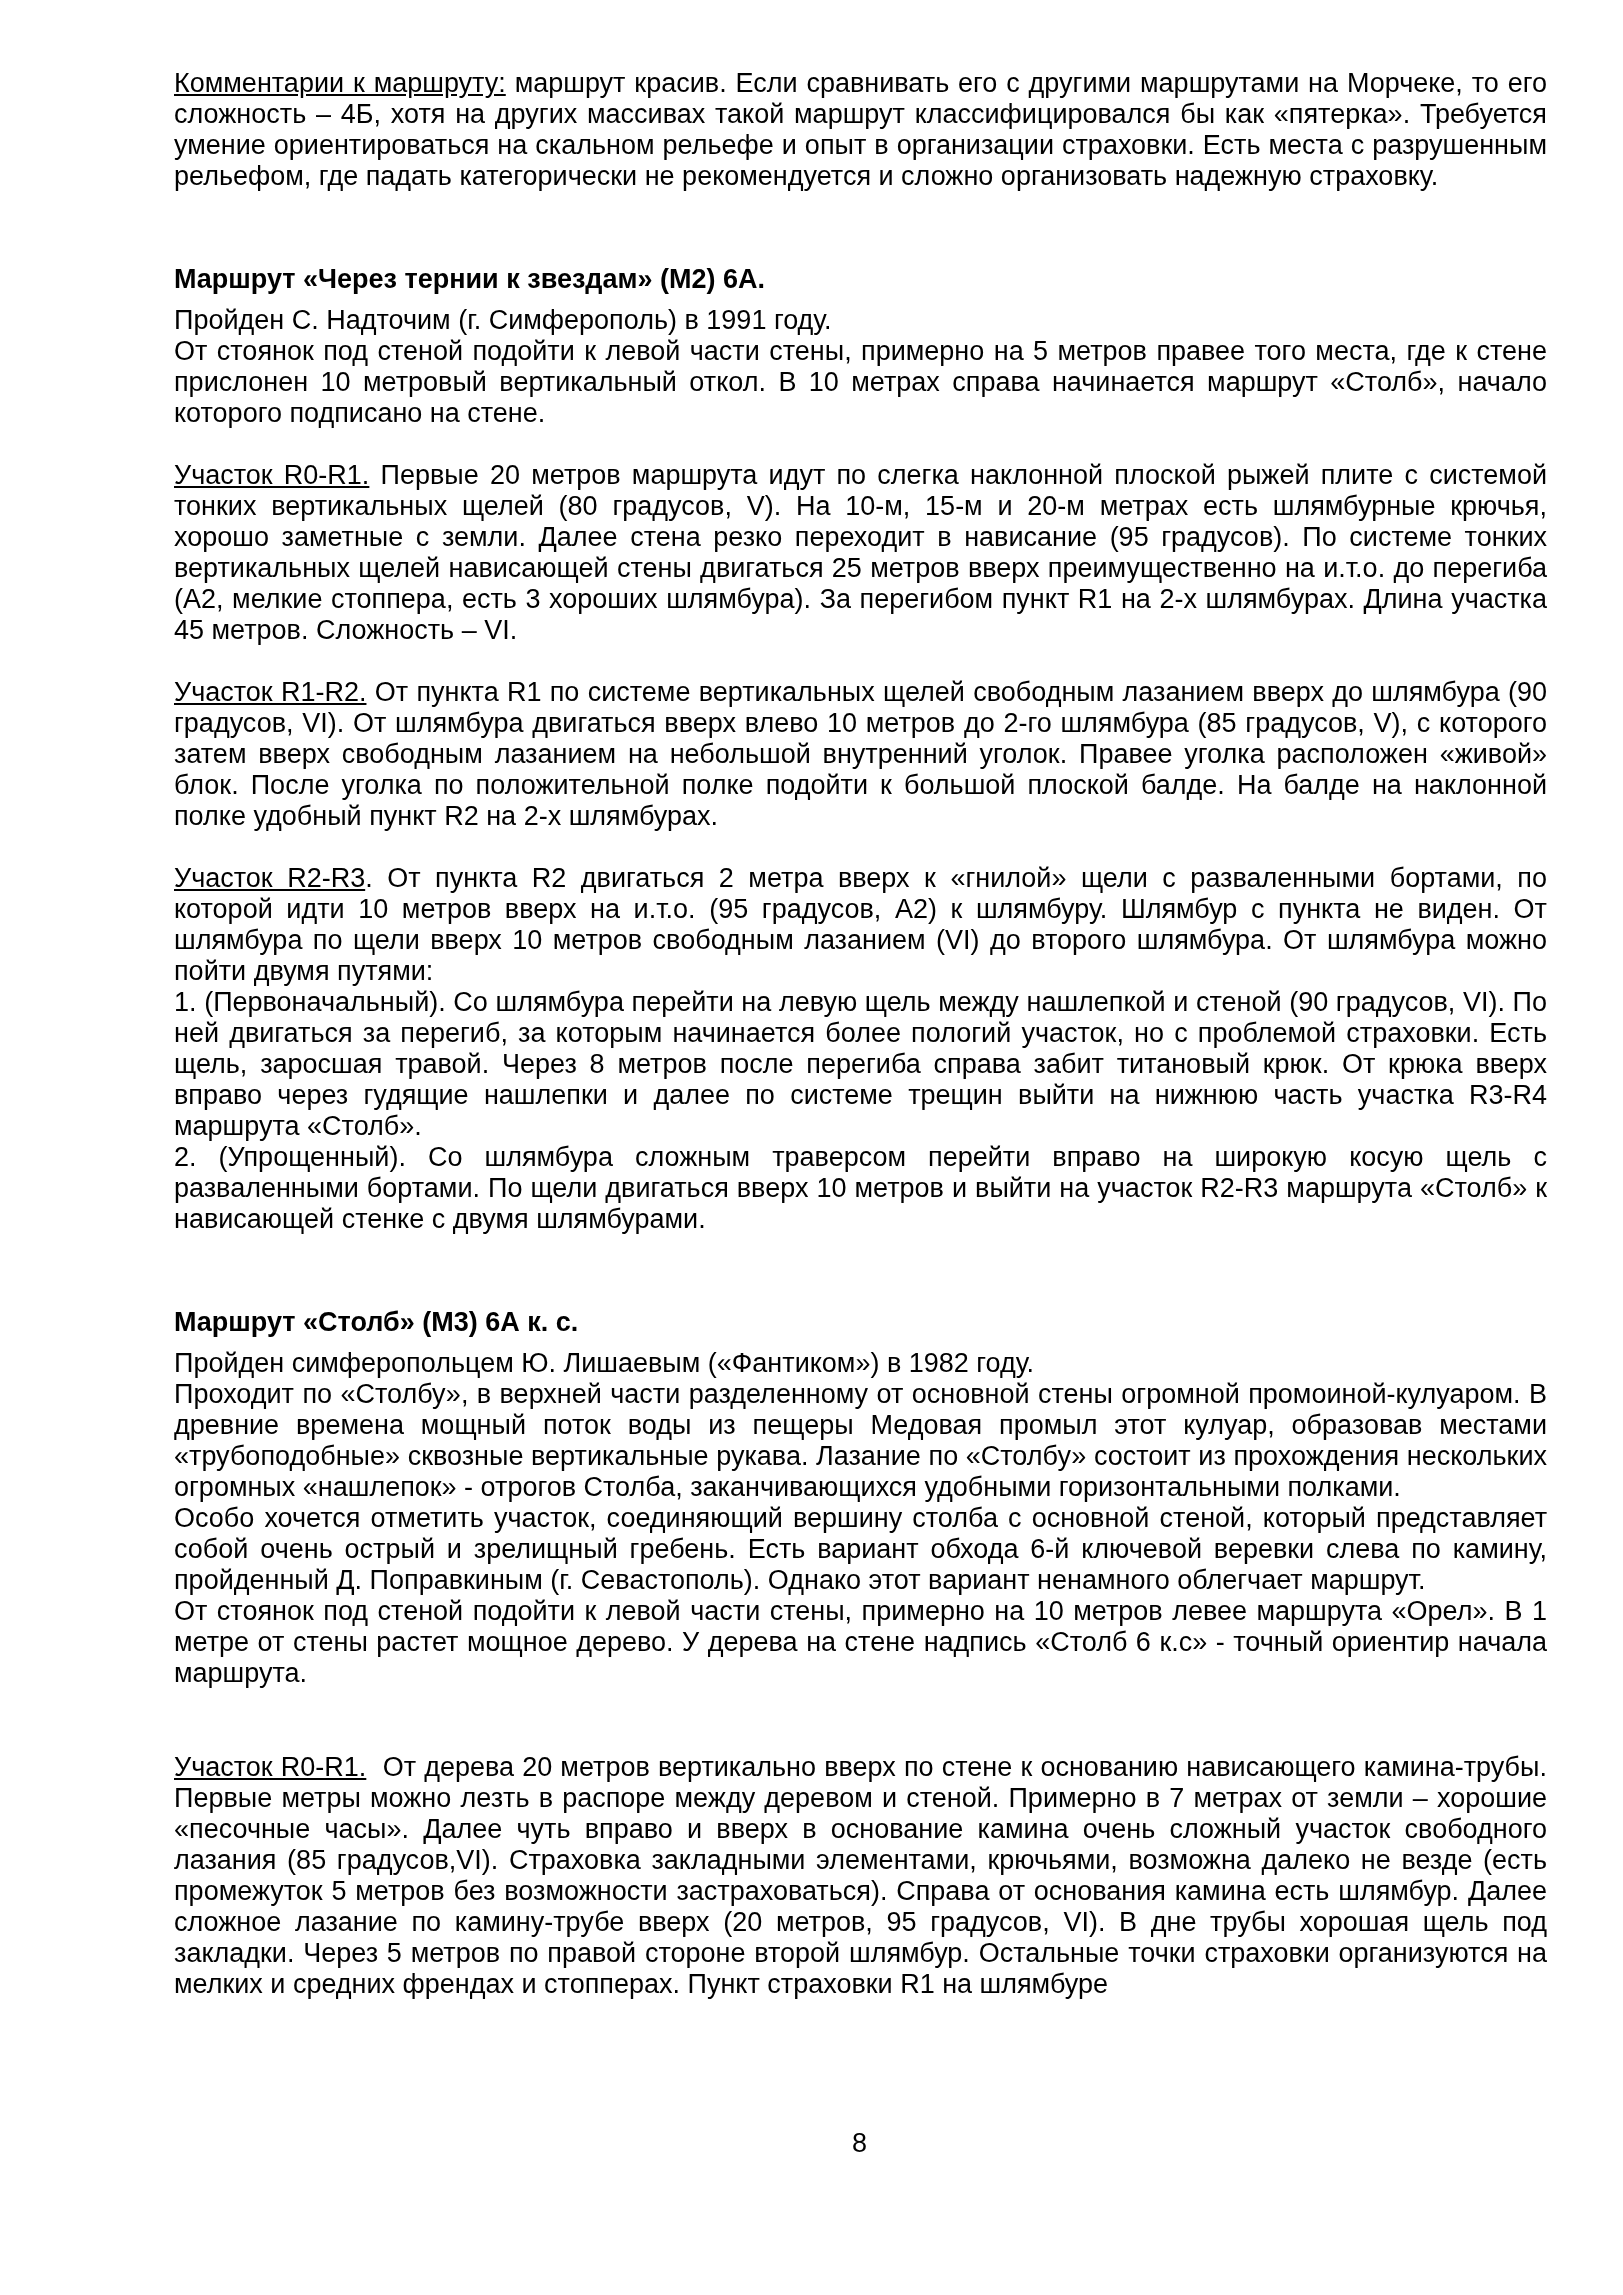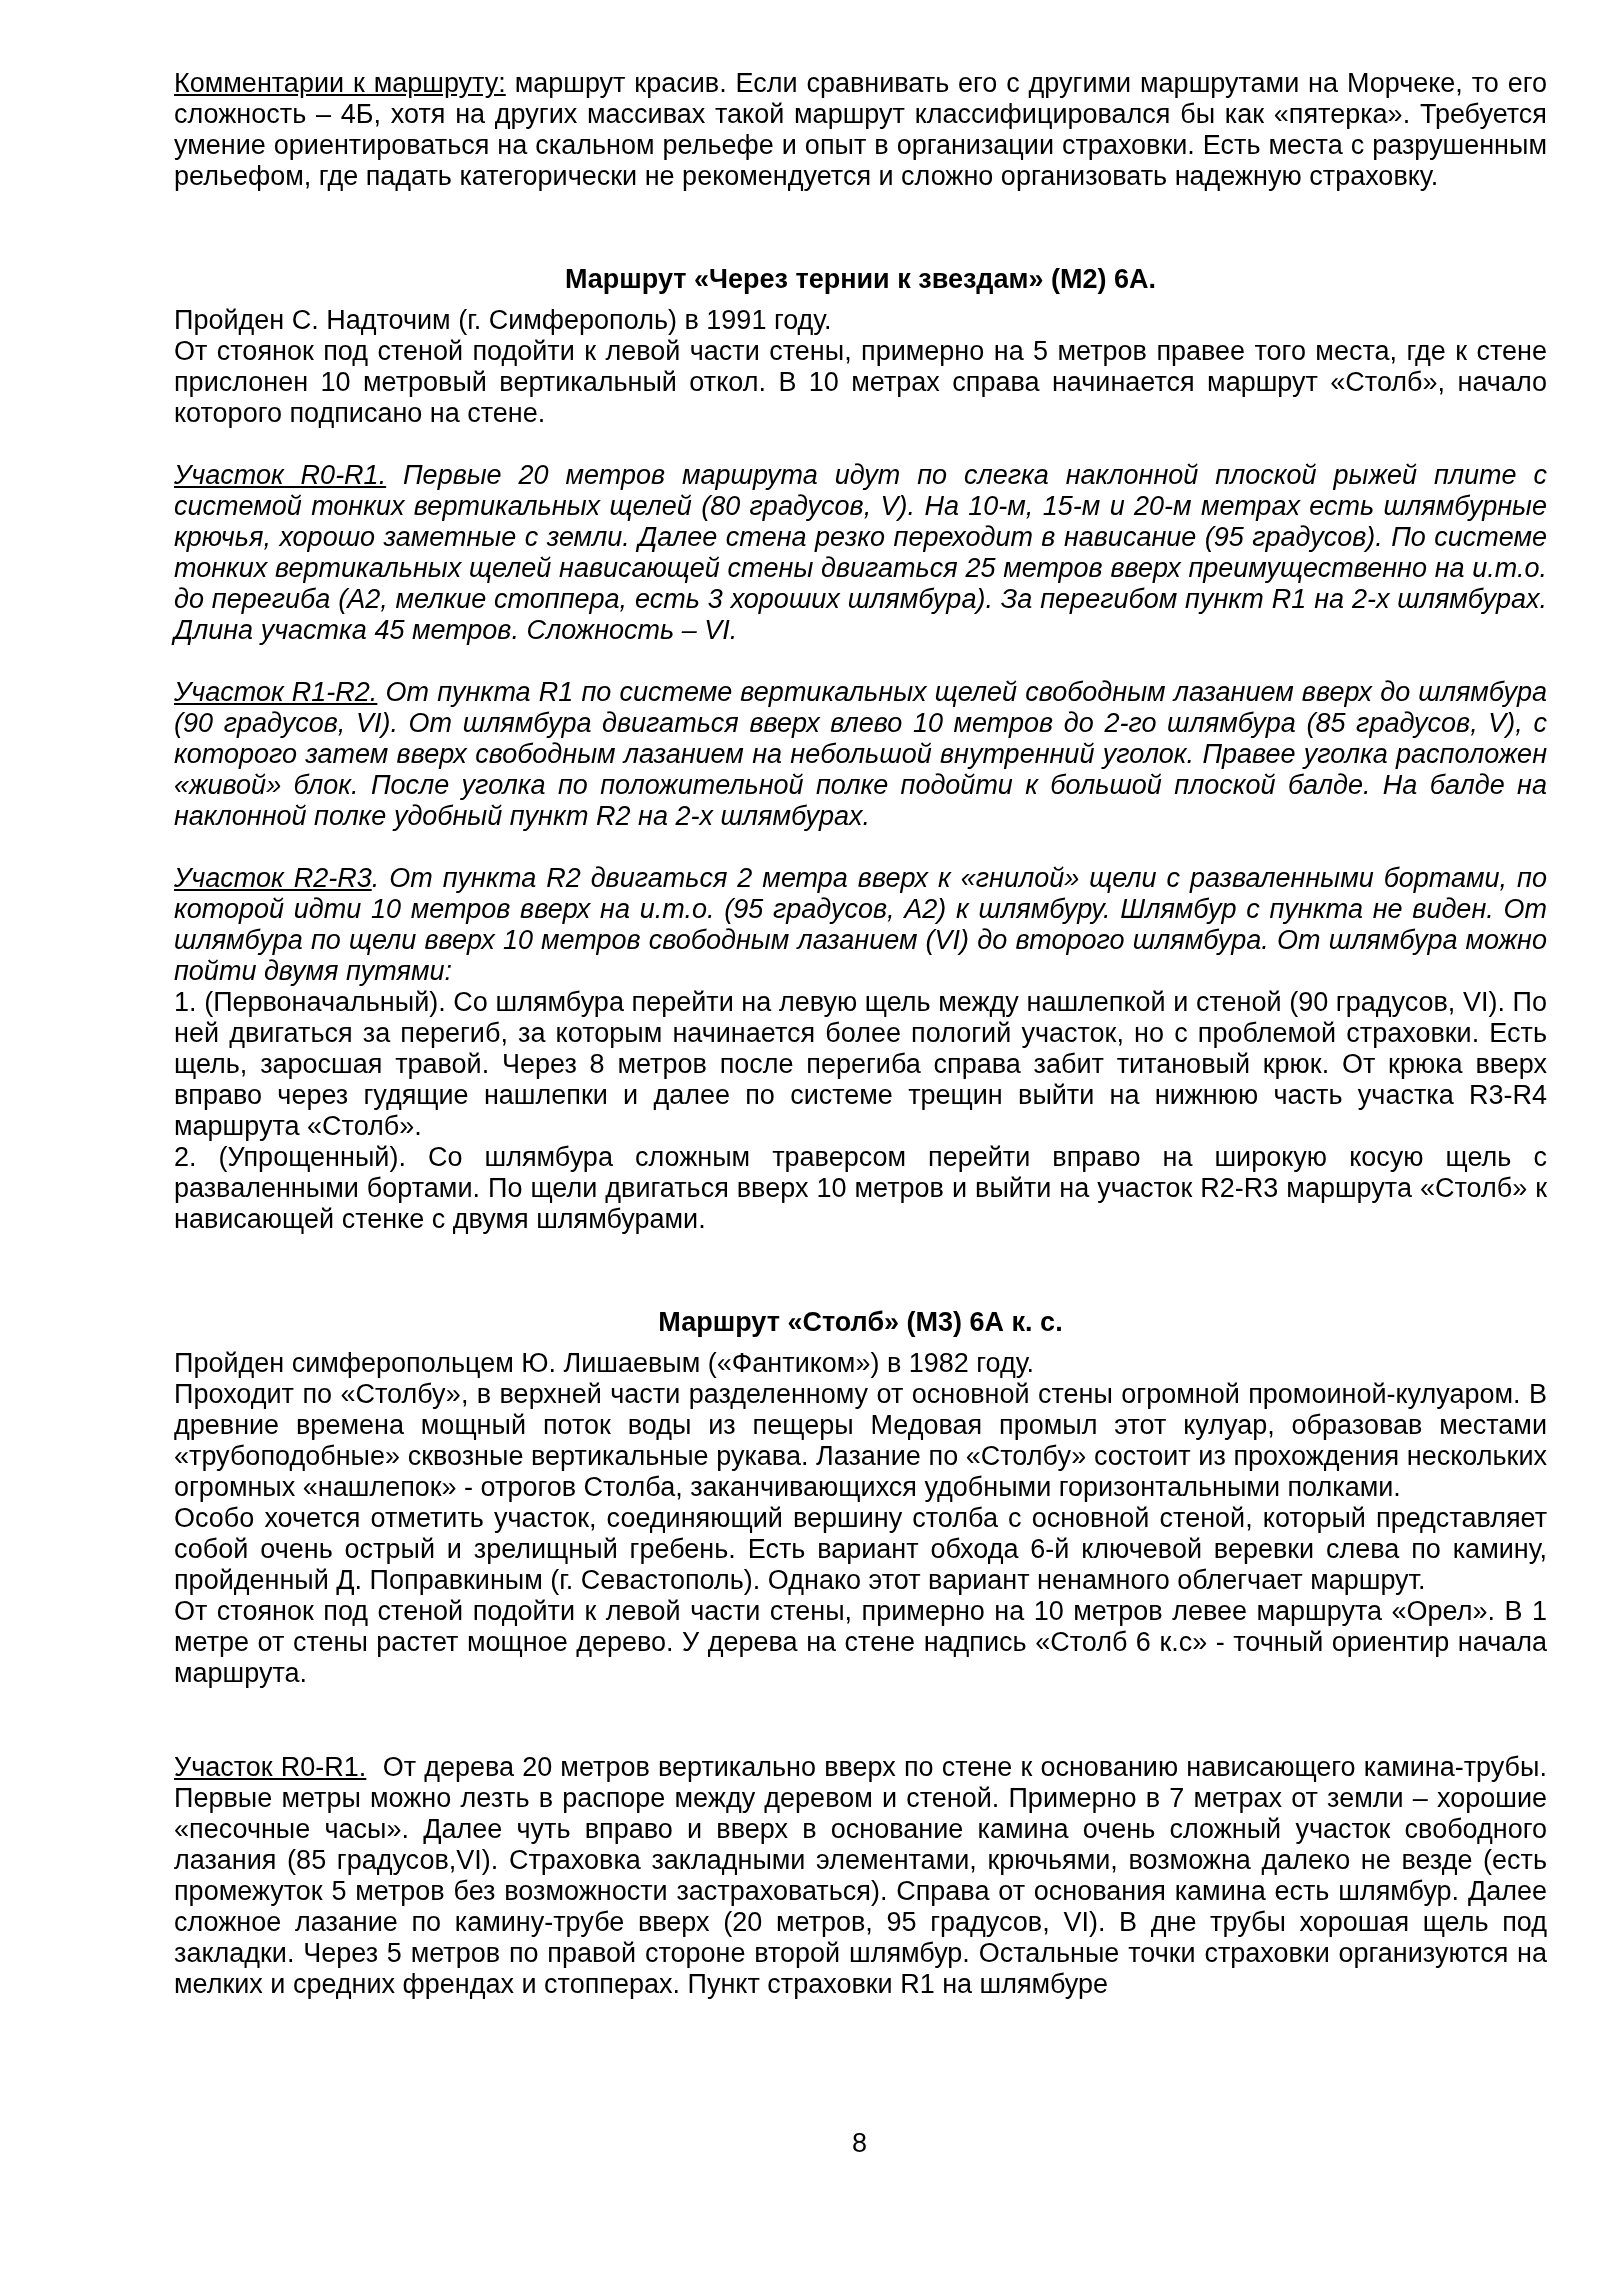--- a/index.html
+++ b/index.html
@@ -22,23 +22,23 @@
       line-height: 31px;
     }
     .para {
       margin: 0;
       text-align: justify;
       text-justify: inter-word;
     }
     .heading {
       margin: 0;
       font-weight: bold;
-      text-align: center;
+      text-align: left;
     }
-    .gap-1 { margin-top: 31px; font-style: italic; }
+    .gap-1 { margin-top: 31px; }
     .gap-2 { margin-top: 63px; }
     .gap-heading { margin-top: 72px; }
     .after-heading { margin-top: 9.8px; }
     .lead-underline { text-decoration: underline; }
     .page-number {
       position: absolute;
       top: 2128px;
       left: 0;
       width: 100%;
       text-align: center;

